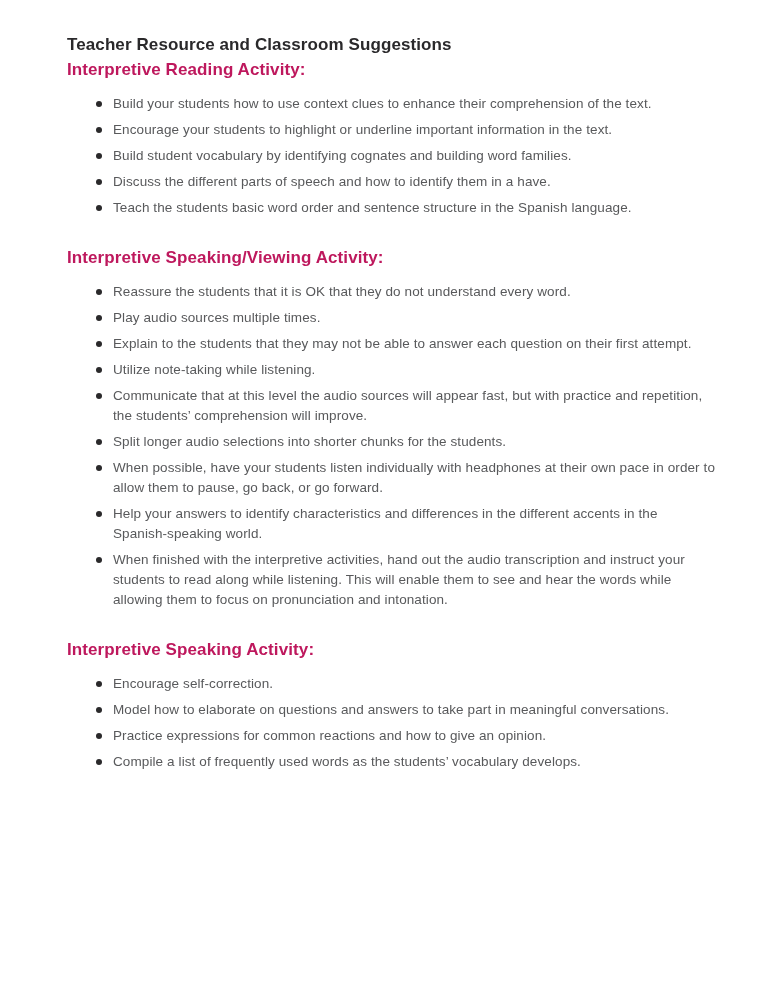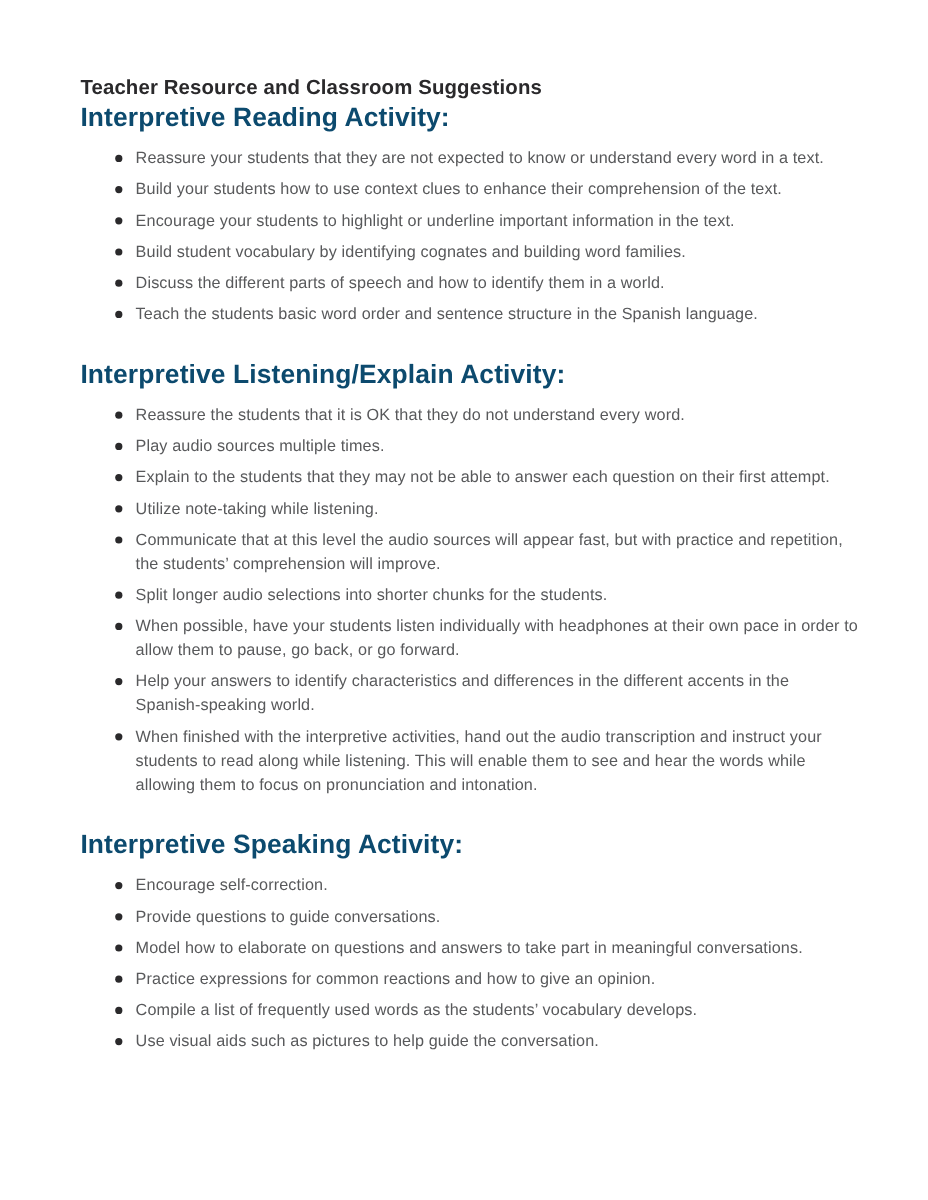--- a/index.html
+++ b/index.html
@@ -11,37 +11,37 @@
     width: 773px;
     height: 1000px;
     overflow: hidden;
     font-family: "Liberation Sans", sans-serif;
   }
   .page {
     box-sizing: border-box;
     width: 773px;
     height: 828px;
     background: #ffffff;
-    padding: 60px 58px 0 67px;
+    padding: 32px 58px 0 67px;
   }
   .doc-title {
     margin: 0;
     font-size: 17px;
     line-height: 25px;
     font-weight: 700;
     letter-spacing: 0.1px;
     color: #2a292b;
   }
   .section-heading {
     margin: 0;
-    font-size: 22px;
+    font-size: 17px;
     line-height: 25px;
     font-weight: 700;
     letter-spacing: 0.1px;
-    color: #0c4a6e;
+    color: #be185d;
   }
   .section + .section .section-heading {
     margin-top: 27px;
   }
   ul.bullet-list {
     list-style: none;
     margin: 12px 0 0 0;
     padding: 0;
   }
   ul.bullet-list li {
@@ -67,49 +67,46 @@
 </head>
 <body>
 
 <div class="page">
 
   <h1 class="doc-title">Teacher Resource and Classroom Suggestions</h1>
 
   <div class="section">
     <h2 class="section-heading">Interpretive Reading Activity:</h2>
     <ul class="bullet-list">
-      <li>Reassure your students that they are not expected to know or understand every word in a text.</li>
       <li>Build your students how to use context clues to enhance their comprehension of the text.</li>
       <li>Encourage your students to highlight or underline important information in the text.</li>
       <li>Build student vocabulary by identifying cognates and building word families.</li>
-      <li>Discuss the different parts of speech and how to identify them in a world.</li>
+      <li>Discuss the different parts of speech and how to identify them in a have.</li>
       <li>Teach the students basic word order and sentence structure in the Spanish language.</li>
     </ul>
   </div>
 
   <div class="section">
-    <h2 class="section-heading">Interpretive Listening/Explain Activity:</h2>
+    <h2 class="section-heading">Interpretive Speaking/Viewing Activity:</h2>
     <ul class="bullet-list">
       <li>Reassure the students that it is OK that they do not understand every word.</li>
       <li>Play audio sources multiple times.</li>
       <li>Explain to the students that they may not be able to answer each question on their first attempt.</li>
       <li>Utilize note-taking while listening.</li>
       <li>Communicate that at this level the audio sources will appear fast, but with practice and repetition, the students’ comprehension will improve.</li>
       <li>Split longer audio selections into shorter chunks for the students.</li>
       <li>When possible, have your students listen individually with headphones at their own pace in order to allow them to pause, go back, or go forward.</li>
       <li>Help your answers to identify characteristics and differences in the different accents in the Spanish-speaking world.</li>
       <li>When finished with the interpretive activities, hand out the audio transcription and instruct your students to read along while listening. This will enable them to see and hear the words while allowing them to focus on pronunciation and intonation.</li>
     </ul>
   </div>
 
   <div class="section">
     <h2 class="section-heading">Interpretive Speaking Activity:</h2>
     <ul class="bullet-list">
       <li>Encourage self-correction.</li>
-      <li>Provide questions to guide conversations.</li>
       <li>Model how to elaborate on questions and answers to take part in meaningful conversations.</li>
       <li>Practice expressions for common reactions and how to give an opinion.</li>
       <li>Compile a list of frequently used words as the students’ vocabulary develops.</li>
-      <li>Use visual aids such as pictures to help guide the conversation.</li>
     </ul>
   </div>
 
 </div>
 
 </body></html>

